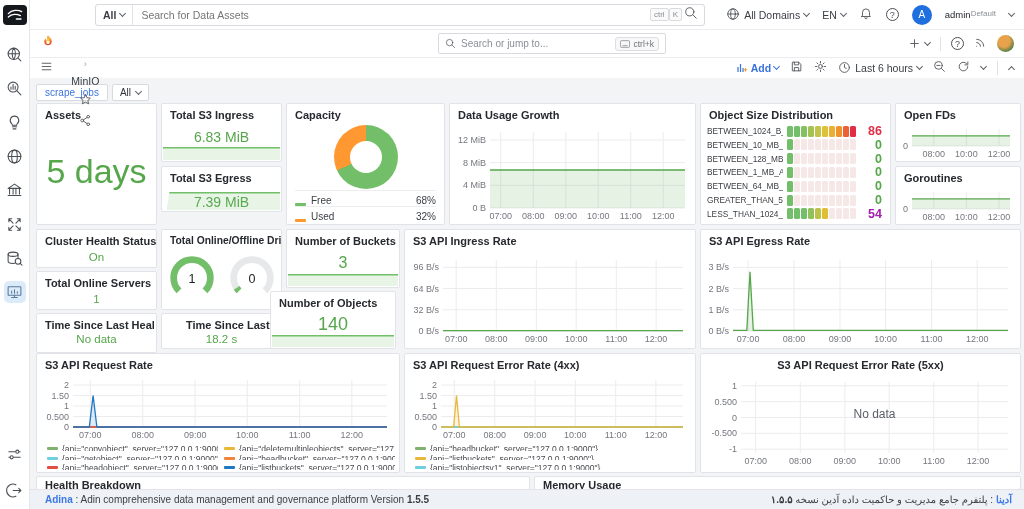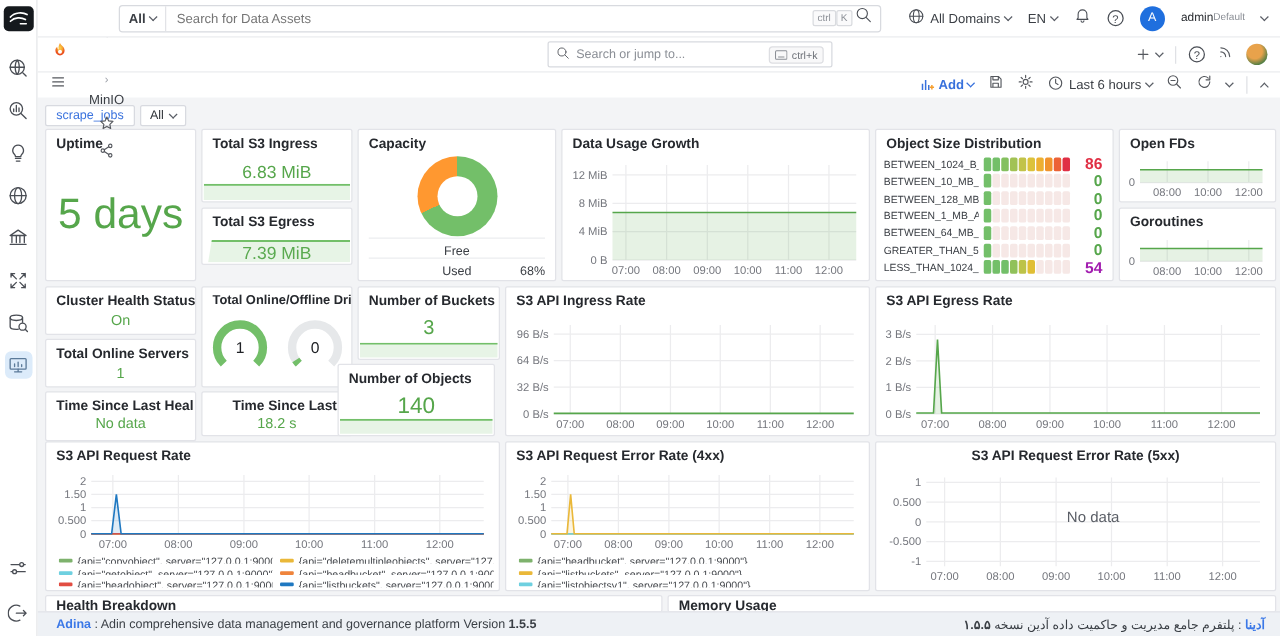--- a/index.html
+++ b/index.html
@@ -50,21 +50,21 @@
   .varname{background:#fff;border:1px solid #D8DAE0;border-radius:2px;color:#3B73DE;font-size:10px;padding:2px 8px;cursor:pointer;}
   .varval{background:#fff;border:1px solid #D8DAE0;border-radius:2px;color:#2F3338;font-size:10px;padding:2px 7px;display:flex;align-items:center;gap:5px;cursor:pointer;}
   .panel{position:absolute;background:#fff;border:1px solid #E2E3E8;border-radius:2px;overflow:hidden;}
   .ptitle{margin:0;padding:5px 8px 0;font-size:11px;font-weight:bold;color:#26292E;white-space:nowrap;overflow:hidden;cursor:pointer;}
   .bigstat{position:absolute;inset:20px 0 6px;display:flex;align-items:center;justify-content:center;color:#56A64B;font-size:34px;font-weight:500;}
   .midstat{position:absolute;left:0;right:0;display:flex;justify-content:center;color:#56A64B;font-weight:500;}
   .spark{position:absolute;left:1px;right:1px;bottom:1px;background:rgba(115,191,105,.17);box-shadow:inset 0 1.5px 0 #73BF69;}
   .donut{width:64px;height:64px;border-radius:50%;background:conic-gradient(from 245deg,#FF9830 0 115deg,#73BF69 115deg 360deg);position:relative;margin:4px auto 0;}
   .donut::after{content:"";position:absolute;inset:16px;background:#fff;border-radius:50%;}
   .cap-legend{position:absolute;left:8px;right:8px;bottom:2px;}
-  .cl-row{display:flex;align-items:center;border-top:1px solid #ECEDEF;height:16px;font-size:10px;color:#3A3E44;gap:5px;flex-direction:column;}
+  .cl-row{display:flex;align-items:flex-end;border-top:1px solid #ECEDEF;height:16px;font-size:10px;color:#3A3E44;gap:5px;}
   .cl-row i{width:11px;height:3px;border-radius:1px;}
   .cl-row b{margin-left:auto;font-weight:normal;}
   .chart{position:absolute;}
   .tick{font-size:9px;fill:#75777E;}
   .nodata{font-size:12px;fill:#5A5E66;}
   .legend{position:absolute;left:10px;right:4px;overflow:hidden;display:grid;grid-template-columns:1fr 1fr;column-gap:6px;row-gap:3px;align-content:start;}
   .legend.one{grid-template-columns:1fr;}
   .lg-item{font-size:8.5px;color:#45484D;white-space:nowrap;overflow:hidden;cursor:pointer;}
   .lg-item i{display:inline-block;width:11px;height:3px;border-radius:1px;margin-right:4px;vertical-align:2px;}
   .bg-rows{position:absolute;left:6px;right:8px;top:21px;bottom:4px;display:flex;flex-direction:column;justify-content:space-between;}
@@ -306,21 +306,21 @@
   <main class="canvas">
     <div class="varrow">
       <span class="varname">scrape_jobs</span>
       <span class="varval">
           <span>All</span>
           <i class="chev"></i>
         </span>
     </div>
 
     <section class="panel" style="left:6px;top:25px;width:121px;height:122px;">
-      <h2 class="ptitle">Uptime</h2>
+      <h2 class="ptitle">Assets</h2>
       <div class="bigstat">5 days</div>
     </section>
 
     <section class="panel" style="left:131px;top:25px;width:121px;height:59px;">
       <h2 class="ptitle">Total S3 Ingress</h2>
       <div class="midstat" style="top:25px;font-size:14px;">6.83 MiB</div>
       <div class="spark" style="height:13px;"></div>
     </section>
 
     <section class="panel" style="left:131px;top:88px;width:121px;height:46px;">

